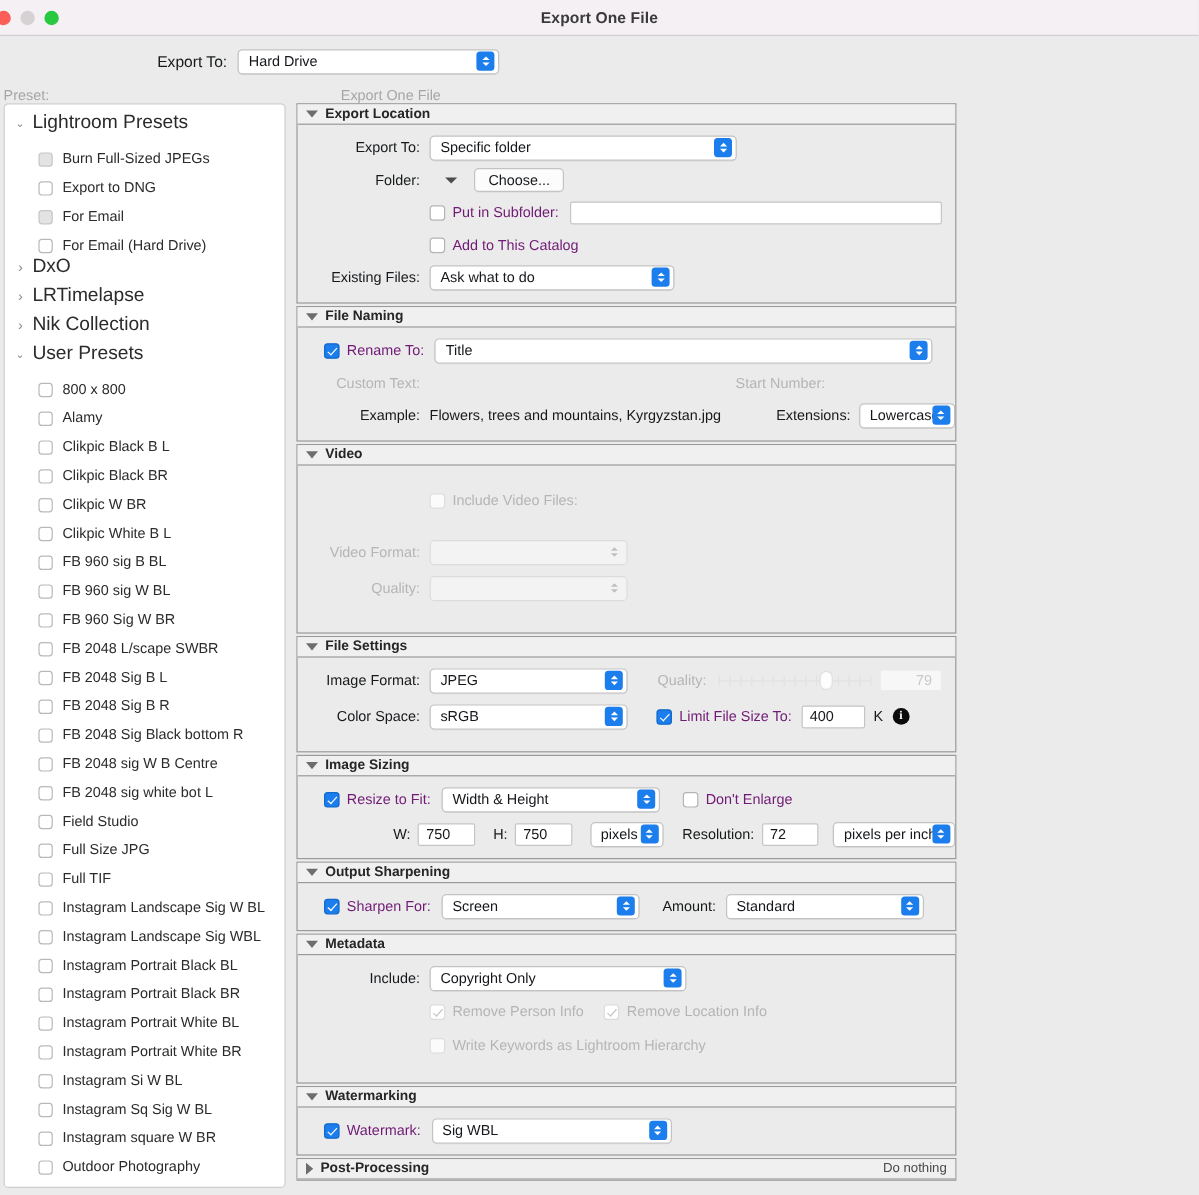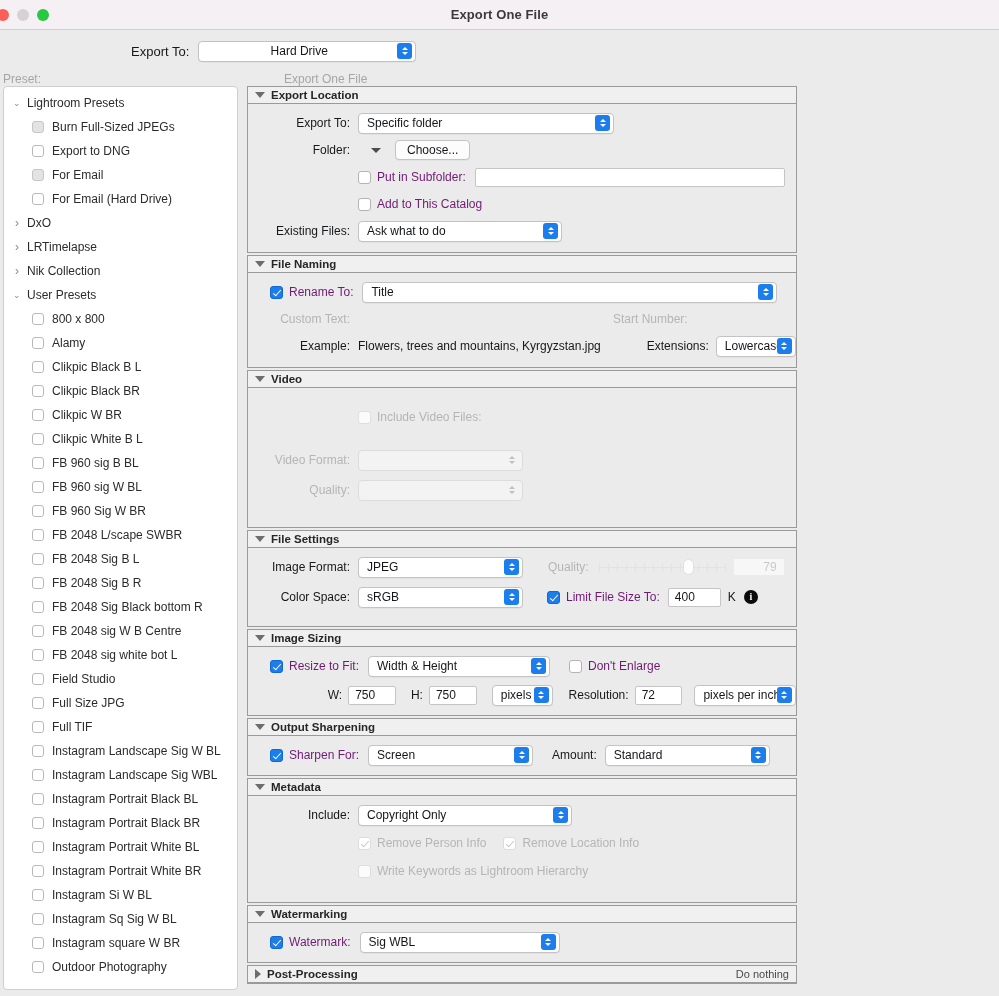--- a/index.html
+++ b/index.html
@@ -50,39 +50,39 @@
     display: flex; flex-direction: column; align-items: center; justify-content: center; gap: 2px;
   }
   .popup .stepper i { display:block; width:0;height:0; border-left:3px solid transparent; border-right:3px solid transparent; }
   .popup .stepper i.up { border-bottom: 3.5px solid #fff; }
   .popup .stepper i.dn { border-top: 3.5px solid #fff; }
   .popup.disabled { background: #f3f3f3; border-color: #dcdcdc; color: #b9b9b9; box-shadow:none; }
   .popup.disabled .stepper { background: transparent; }
   .popup.disabled .stepper i.up { border-bottom-color: #c0c0c0; }
   .popup.disabled .stepper i.dn { border-top-color: #c0c0c0; }
 
-  #export-to-top { width: 218px; justify-content: center; }
+  #export-to-top { width: 218px; }
 
   
   .colheads { display: flex; font-size: 12px; color: #a6a6a6; padding-left: 3px; gap: 36px; }
   .colheads .c1 { width: 245px; }
 
   
   .main { display: flex; align-items: flex-start; padding-left: 3px; }
 
   
   .sidebar {
     width: 235px; height: 904px; background: #fff;
     border: 1px solid #cfcfcf; border-radius: 4px;
     overflow: hidden; padding-top: 4px;
   }
   .grp { display: flex; align-items: center; height: 24px; padding-left: 9px; }
   .grp .tw { width: 14px; color: #8a8a8a; font-size: 9px; line-height: 1; display:flex; align-items:center; }
-  .grp .gname { font-size: 12px; color: #2b2b2b; }
-  .preset { display: flex; align-items: center; height: 24px; padding-left: 28px; }
+  .grp .gname { font-size: 16px; color: #2b2b2b; }
+  .preset { display: flex; align-items: flex-end; height: 24px; padding-left: 28px; }
   .pbox {
     width: 12px; height: 12px; border-radius: 3px;
     border: 1px solid #b9b9b9; background: #fff; margin-right: 8px; flex: none;
   }
   .pbox.tinted { background: #e3e3e3; border-color: #c6c6c6; }
   .pname { font-size: 12px; color: #2b2b2b; white-space: nowrap; }
 
   
   .pane { width: 550px; margin-left: 9px; }
   .panel {

